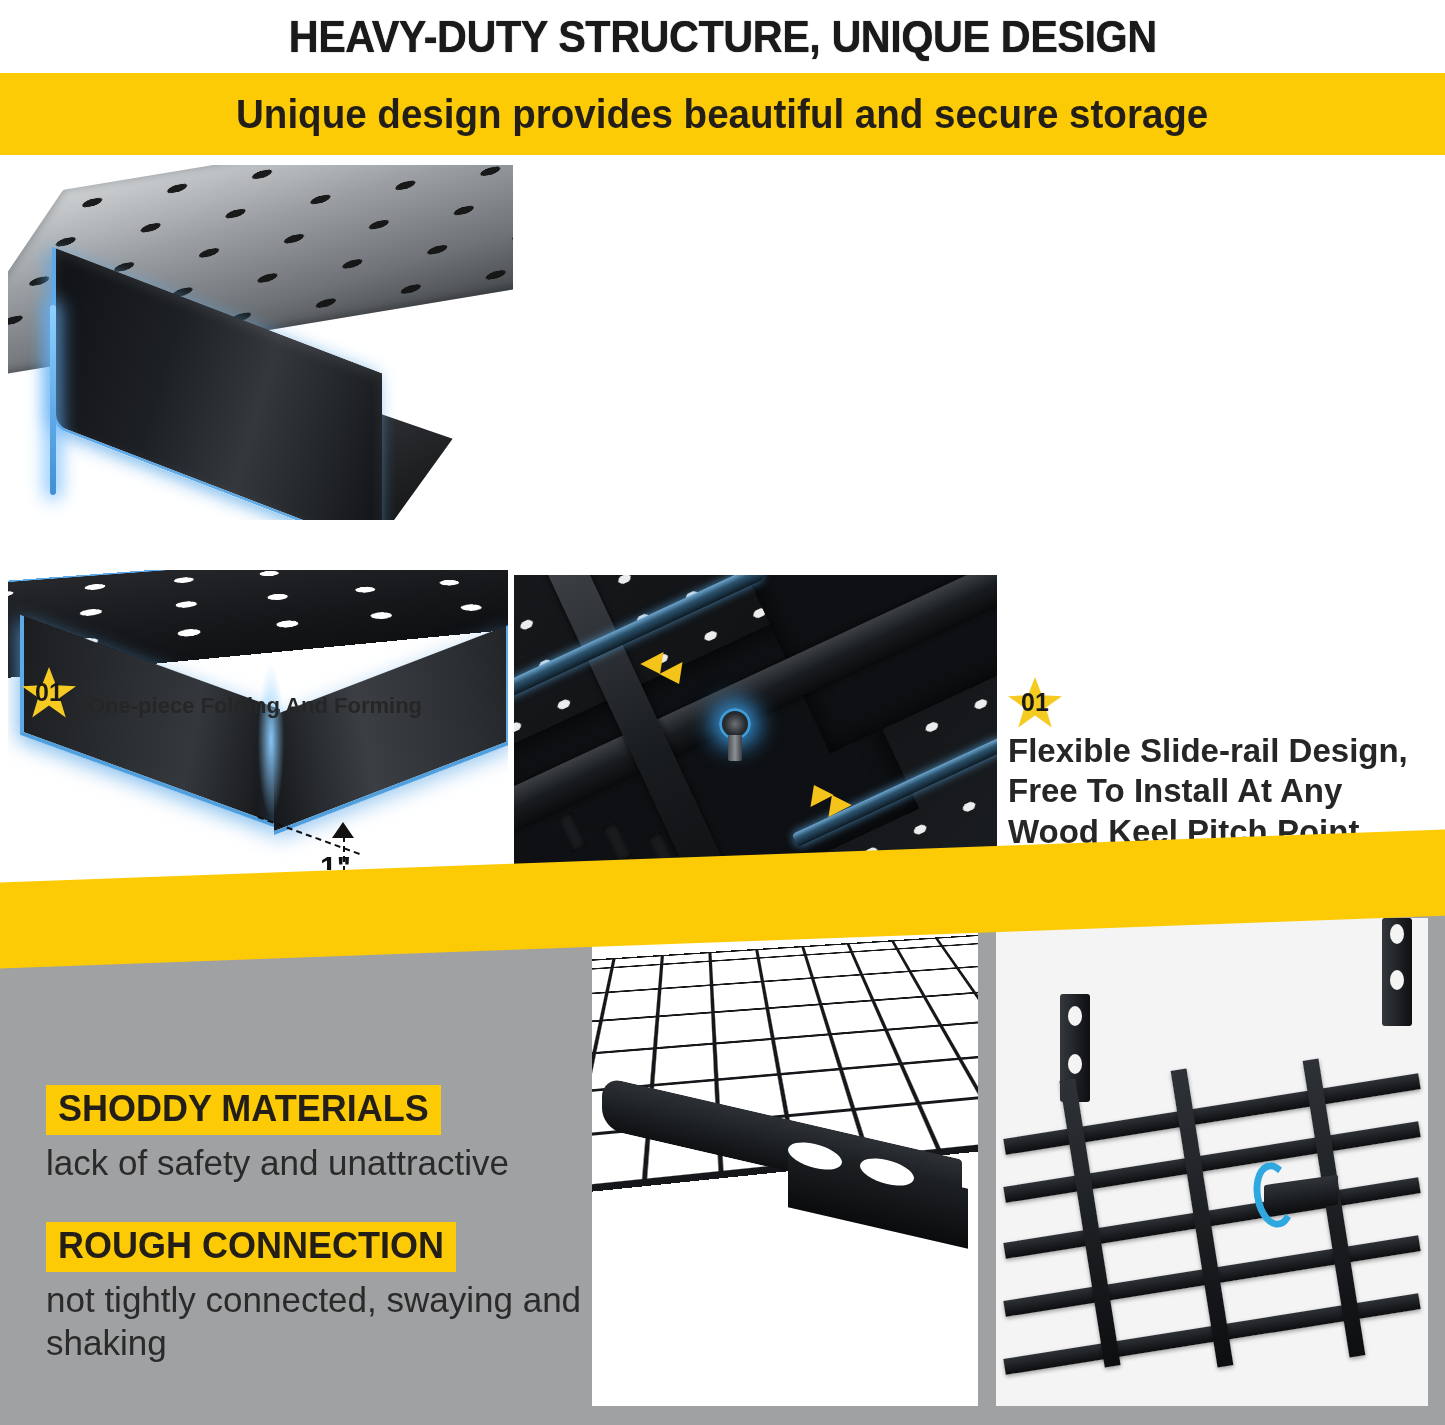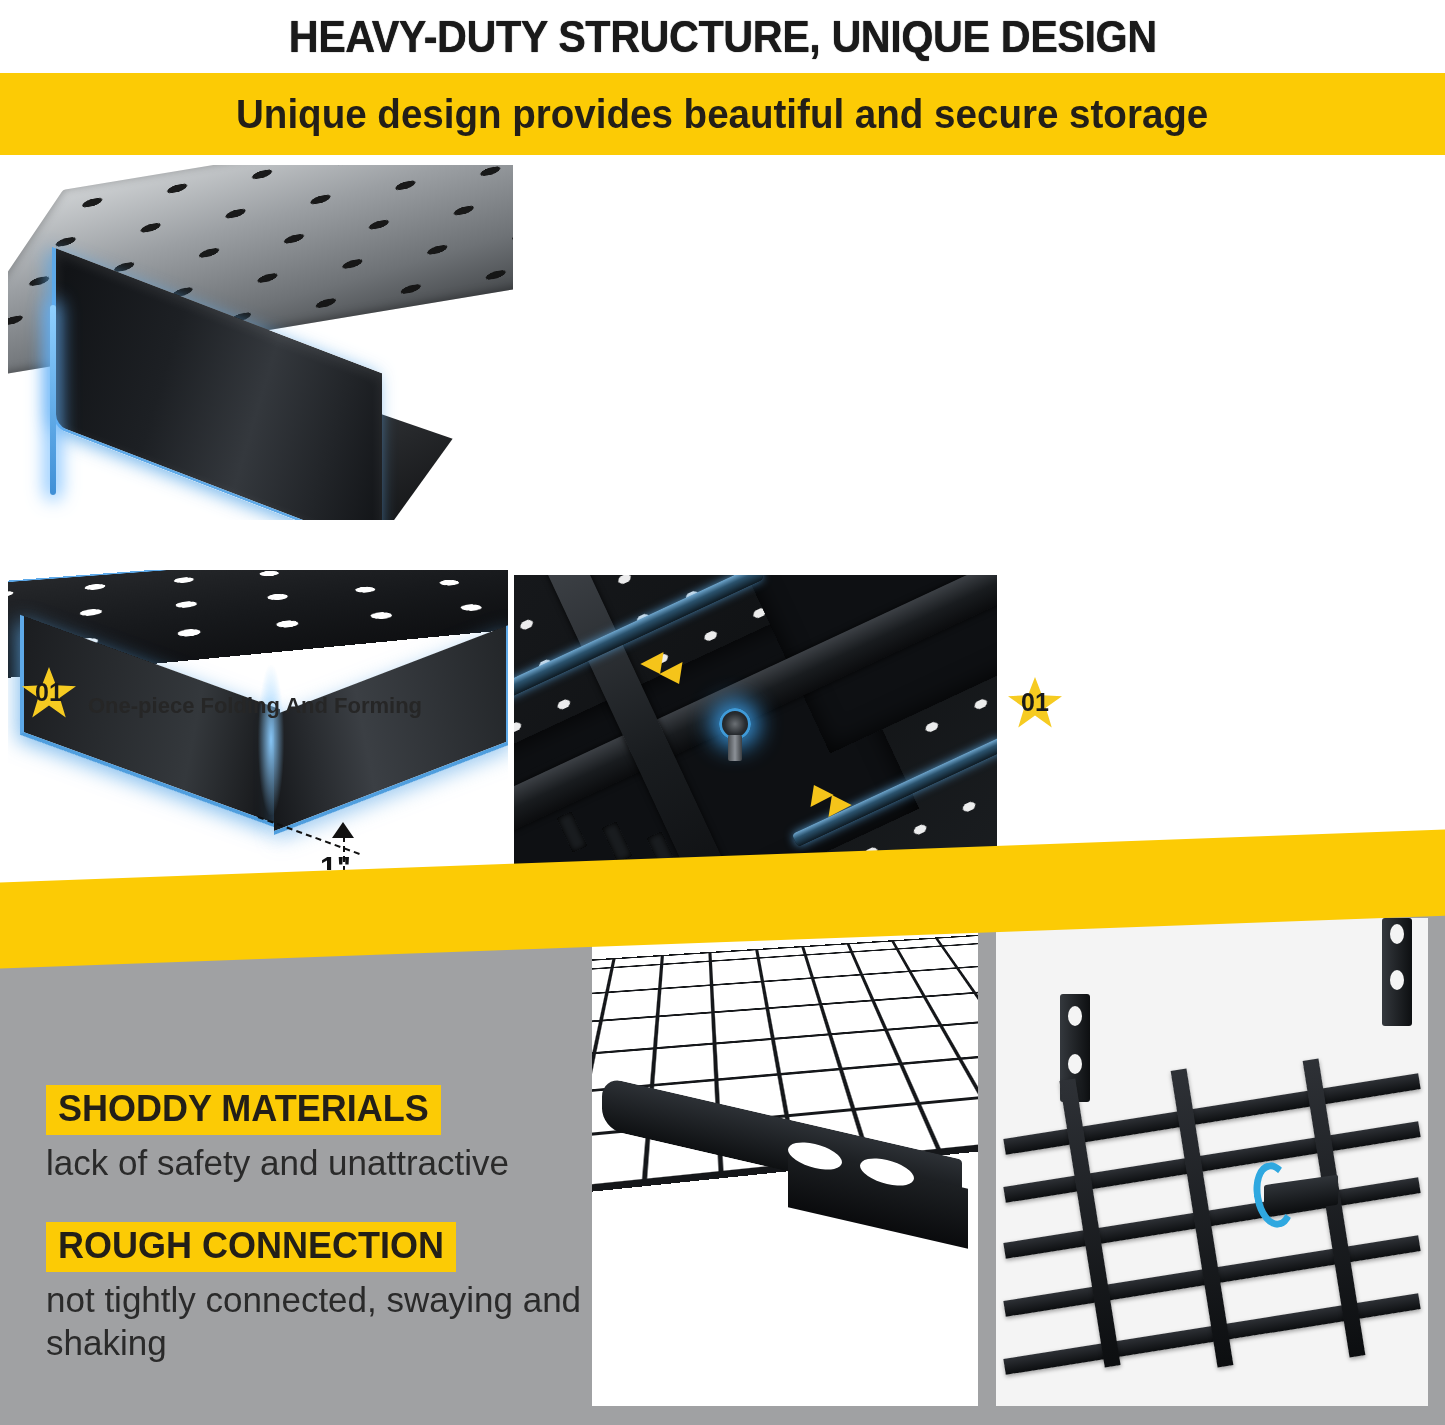--- a/index.html
+++ b/index.html
@@ -499,20 +499,21 @@
       <div class="num">01</div>
     </div>
     <div class="feat-text">One-piece Folding And Forming</div>
   </div>
 
   <div style="position:absolute;left:1008px;top:522px;width:425px;">
     <div class="star" style="margin-bottom:2px;">
       <div class="shape"></div>
       <div class="num">01</div>
     </div>
+    <div style="font-family:'Liberation Sans Narrow','Liberation Sans',sans-serif;font-size:33px;font-weight:600;color:#262626;line-height:1.22;">Flexible Slide-rail Design, Free To Install At Any Wood Keel Pitch Point.</div>
   </div>
 
 </div>
 
 <div class="divider-yellow"></div>
 
 <div class="bottom-section">
 
 
   <div class="flaw" id="flaw-2">

